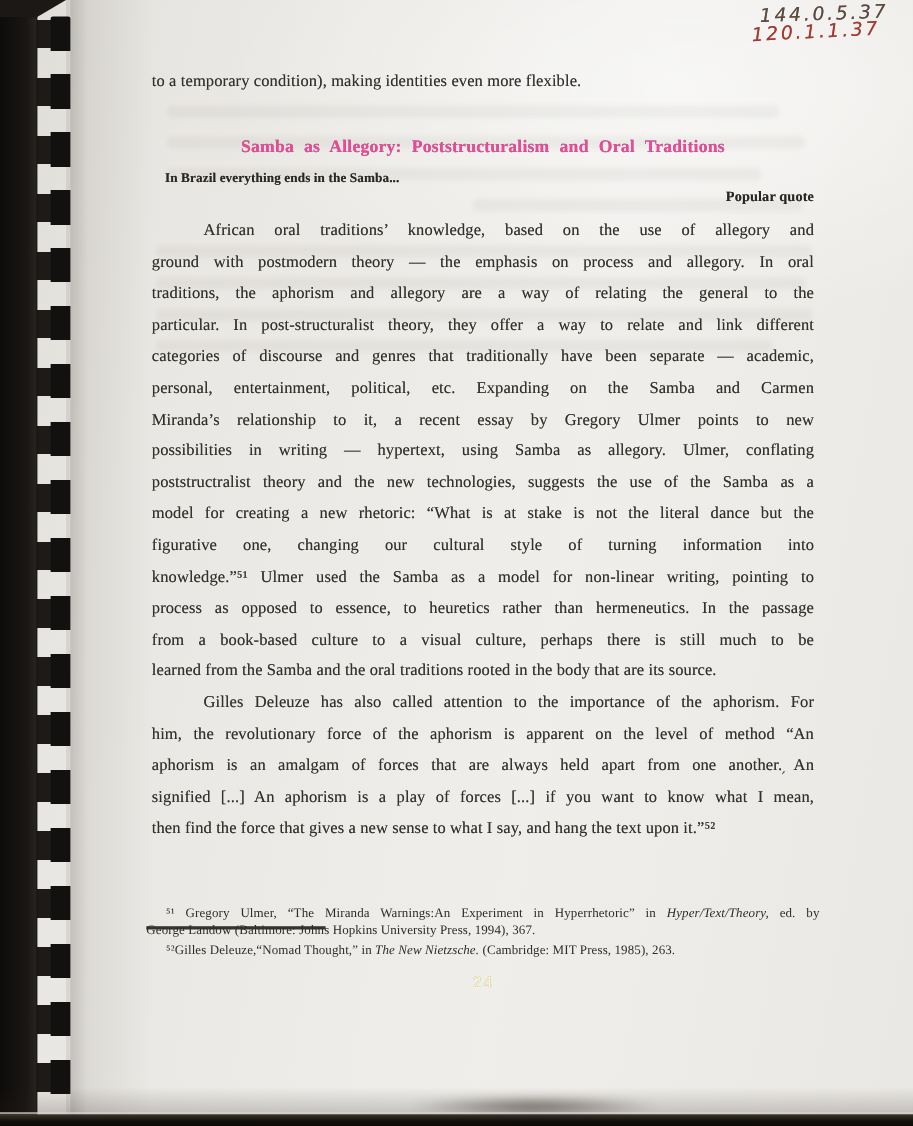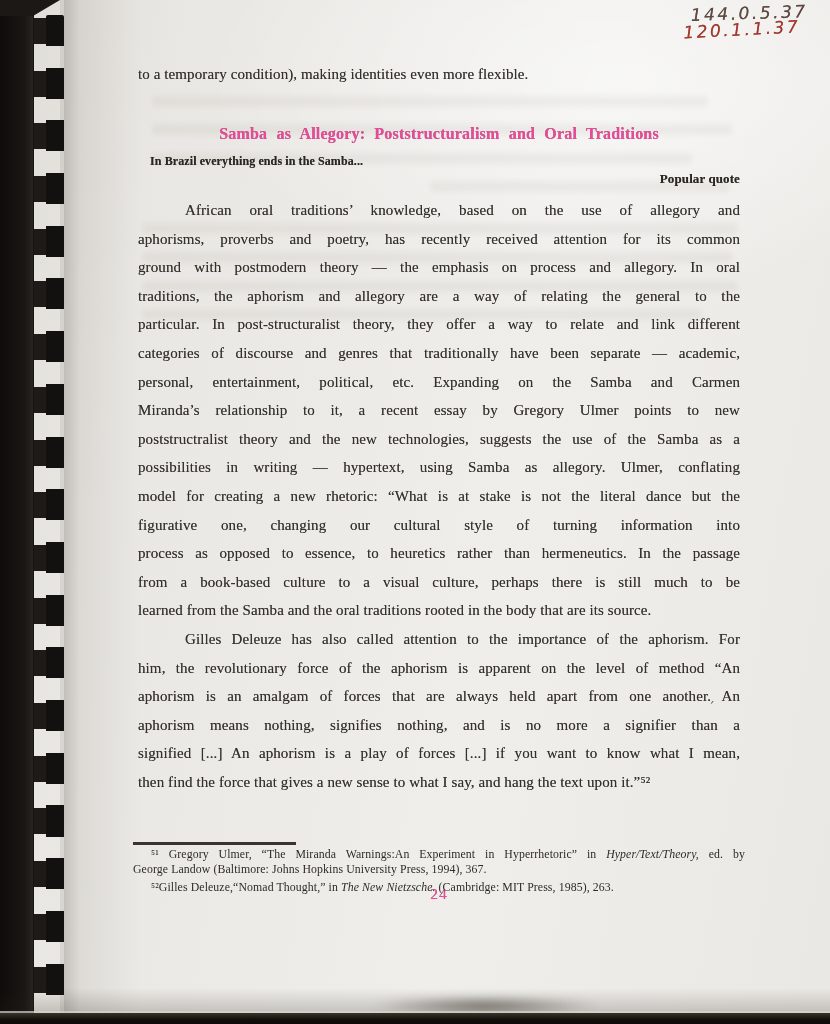--- a/index.html
+++ b/index.html
@@ -44,29 +44,29 @@
     font-weight:bold;font-size:12px;color:#2a2722;}
   .epi2{position:absolute;top:171px;left:0;width:100%;text-align:right;
     font-weight:bold;font-size:13px;color:#2a2722;}
   .bodytext{position:absolute;top:196px;left:0;width:100%;}
   .tline{height:28.6px;line-height:28.6px;white-space:nowrap;
     text-align:justify;text-align-last:justify;white-space:normal;overflow:visible;}
   .tline.indent{text-indent:47px;}
   .tline.endline{text-align-last:left;}
   
   .fnrule{position:absolute;left:133px;top:842px;width:163px;height:3px;background:#39352e;}
-  .footnotes{position:absolute;left:133px;top:847px;width:612px;color:#2f2c27;
+  .footnotes{position:absolute;left:133px;top:823px;width:612px;color:#2f2c27;
     font-size:11.8px;line-height:14.6px;letter-spacing:.1px;}
   .fn-l{display:block;}
   .fn-indent{text-indent:18px;}
   .fn-just{text-align:justify;text-align-last:justify;}
   .fn2{margin-top:4px;}
   
   .pagenum{position:absolute;top:885px;left:0;width:100%;text-align:center;
-    font-family:Liberation Serif, serif;font-size:15.5px;color:#ec4899;letter-spacing:1px;}
+    font-family:Liberation Sans, sans-serif;font-size:15.5px;color:#fef9c3;letter-spacing:1px;}
   
   .handwriting{position:absolute;top:4px;right:22px;text-align:left;
     font-family:"DejaVu Sans",sans-serif;font-style:italic;font-size:17px;letter-spacing:2.5px;
     transform:rotate(-2deg);line-height:18px;}
   .hw1{color:#5c4a40;text-shadow:0 0 .6px rgba(92,74,64,.8);}
   .hw2{color:#a33a30;margin-top:-2px;margin-left:-8px;transform:rotate(-1deg);
     text-shadow:0 0 .6px rgba(163,58,48,.8);}
   
   .penmark{position:absolute;left:710px;top:698px;color:#564c44;font-size:15px;
     transform:rotate(8deg);font-family:"DejaVu Sans",sans-serif;}
@@ -92,40 +92,39 @@
     <div class="intro">to a temporary condition), making identities even more flexible.</div>
 
     <div class="heading">Samba as Allegory: Poststructuralism and Oral Traditions</div>
 
     <div class="epi1">In Brazil everything ends in the Samba...</div>
     <div class="epi2">Popular quote</div>
 
     <div class="bodytext">
       <div>
           <div class="tline indent">African oral traditions’ knowledge, based on the use of allegory and</div>
-          <div class="tline">aphorisms, proverbs and poetry, has recently received attention for its common</div>
           <div class="tline">ground with postmodern theory — the emphasis on process and allegory. In oral</div>
           <div class="tline">traditions, the aphorism and allegory are a way of relating the general to the</div>
           <div class="tline">particular. In post-structuralist theory, they offer a way to relate and link different</div>
           <div class="tline">categories of discourse and genres that traditionally have been separate — academic,</div>
           <div class="tline">personal, entertainment, political, etc. Expanding on the Samba and Carmen</div>
           <div class="tline">Miranda’s relationship to it, a recent essay by Gregory Ulmer points to new</div>
+          <div class="tline">possibilities in writing — hypertext, using Samba as allegory. Ulmer, conflating</div>
           <div class="tline">poststructralist theory and the new technologies, suggests the use of the Samba as a</div>
-          <div class="tline">possibilities in writing — hypertext, using Samba as allegory. Ulmer, conflating</div>
           <div class="tline">model for creating a new rhetoric: “What is at stake is not the literal dance but the</div>
           <div class="tline">figurative one, changing our cultural style of turning information into</div>
+          <div class="tline">knowledge.”⁵¹ Ulmer used the Samba as a model for non-linear writing, pointing to</div>
           <div class="tline">process as opposed to essence, to heuretics rather than hermeneutics. In the passage</div>
           <div class="tline">from a book-based culture to a visual culture, perhaps there is still much to be</div>
           <div class="tline endline">learned from the Samba and the oral traditions rooted in the body that are its source.</div>
         </div>
       <div>
           <div class="tline indent">Gilles Deleuze has also called attention to the importance of the aphorism. For</div>
           <div class="tline">him, the revolutionary force of the aphorism is apparent on the level of method “An</div>
           <div class="tline">aphorism is an amalgam of forces that are always held apart from one another. An</div>
-          <div class="tline">aphorism means nothing, signifies nothing, and is no more a signifier than a</div>
           <div class="tline">signified [...] An aphorism is a play of forces [...] if you want to know what I mean,</div>
           <div class="tline endline">then find the force that gives a new sense to what I say, and hang the text upon it.”⁵²</div>
         </div>
     </div>
 
     <div class="pagenum">24</div>
   </div>
 
   <div class="fnrule"></div>
   <div class="footnotes">

